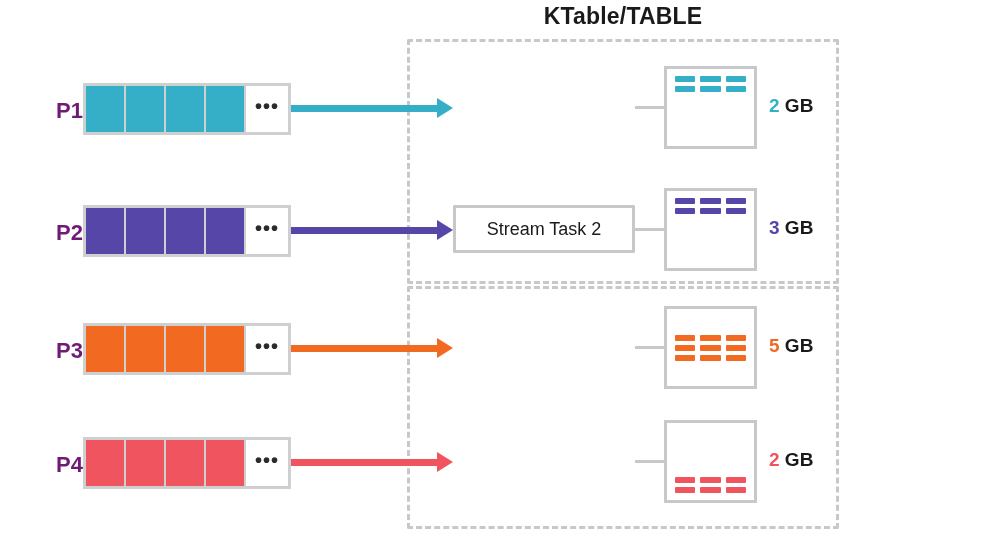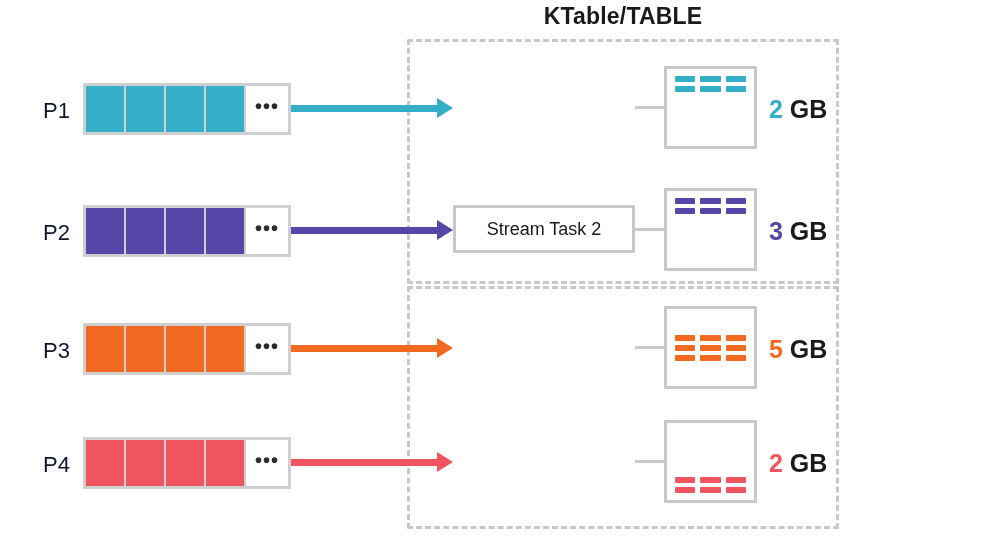--- a/index.html
+++ b/index.html
@@ -51,23 +51,23 @@
   
   .row{position:absolute;left:0;width:1000px;height:120px;}
   #row-0{top:58px;}
   #row-1{top:180px;}
   #row-2{top:298px;}
   #row-3{top:412px;}
 
   
   .p-label{
     position:absolute;left:4px;top:40px;
-    width:40px;text-align:left;
-    font-size:22px;color:#0f172a;
-    font-weight:400;
+    width:40px;text-align:right;
+    font-size:22px;color:#701a75;
+    font-weight:700;
   }
 
   
   .partition{
     position:absolute;left:44px;top:25px;
     height:52px;
     background:#ffffff;
     border:3px solid #cdcfd1;
     box-sizing:border-box;
     display:flex;
@@ -150,21 +150,21 @@
   .dash-row:last-child{margin-bottom:0;}
   .dash{
     width:21px;height:6px;
     border-radius:1px;
   }
 
   
   .size{
     position:absolute;
     left:730px;top:37px;
-    font-size:25px;font-weight:bold;
+    font-size:19px;font-weight:bold;
     white-space:nowrap;
   }
   .size .num{}
   .size .unit{color:#1a1a1a;}
 </style>
 </head>
 <body>
 
 <div id="stage">
 

